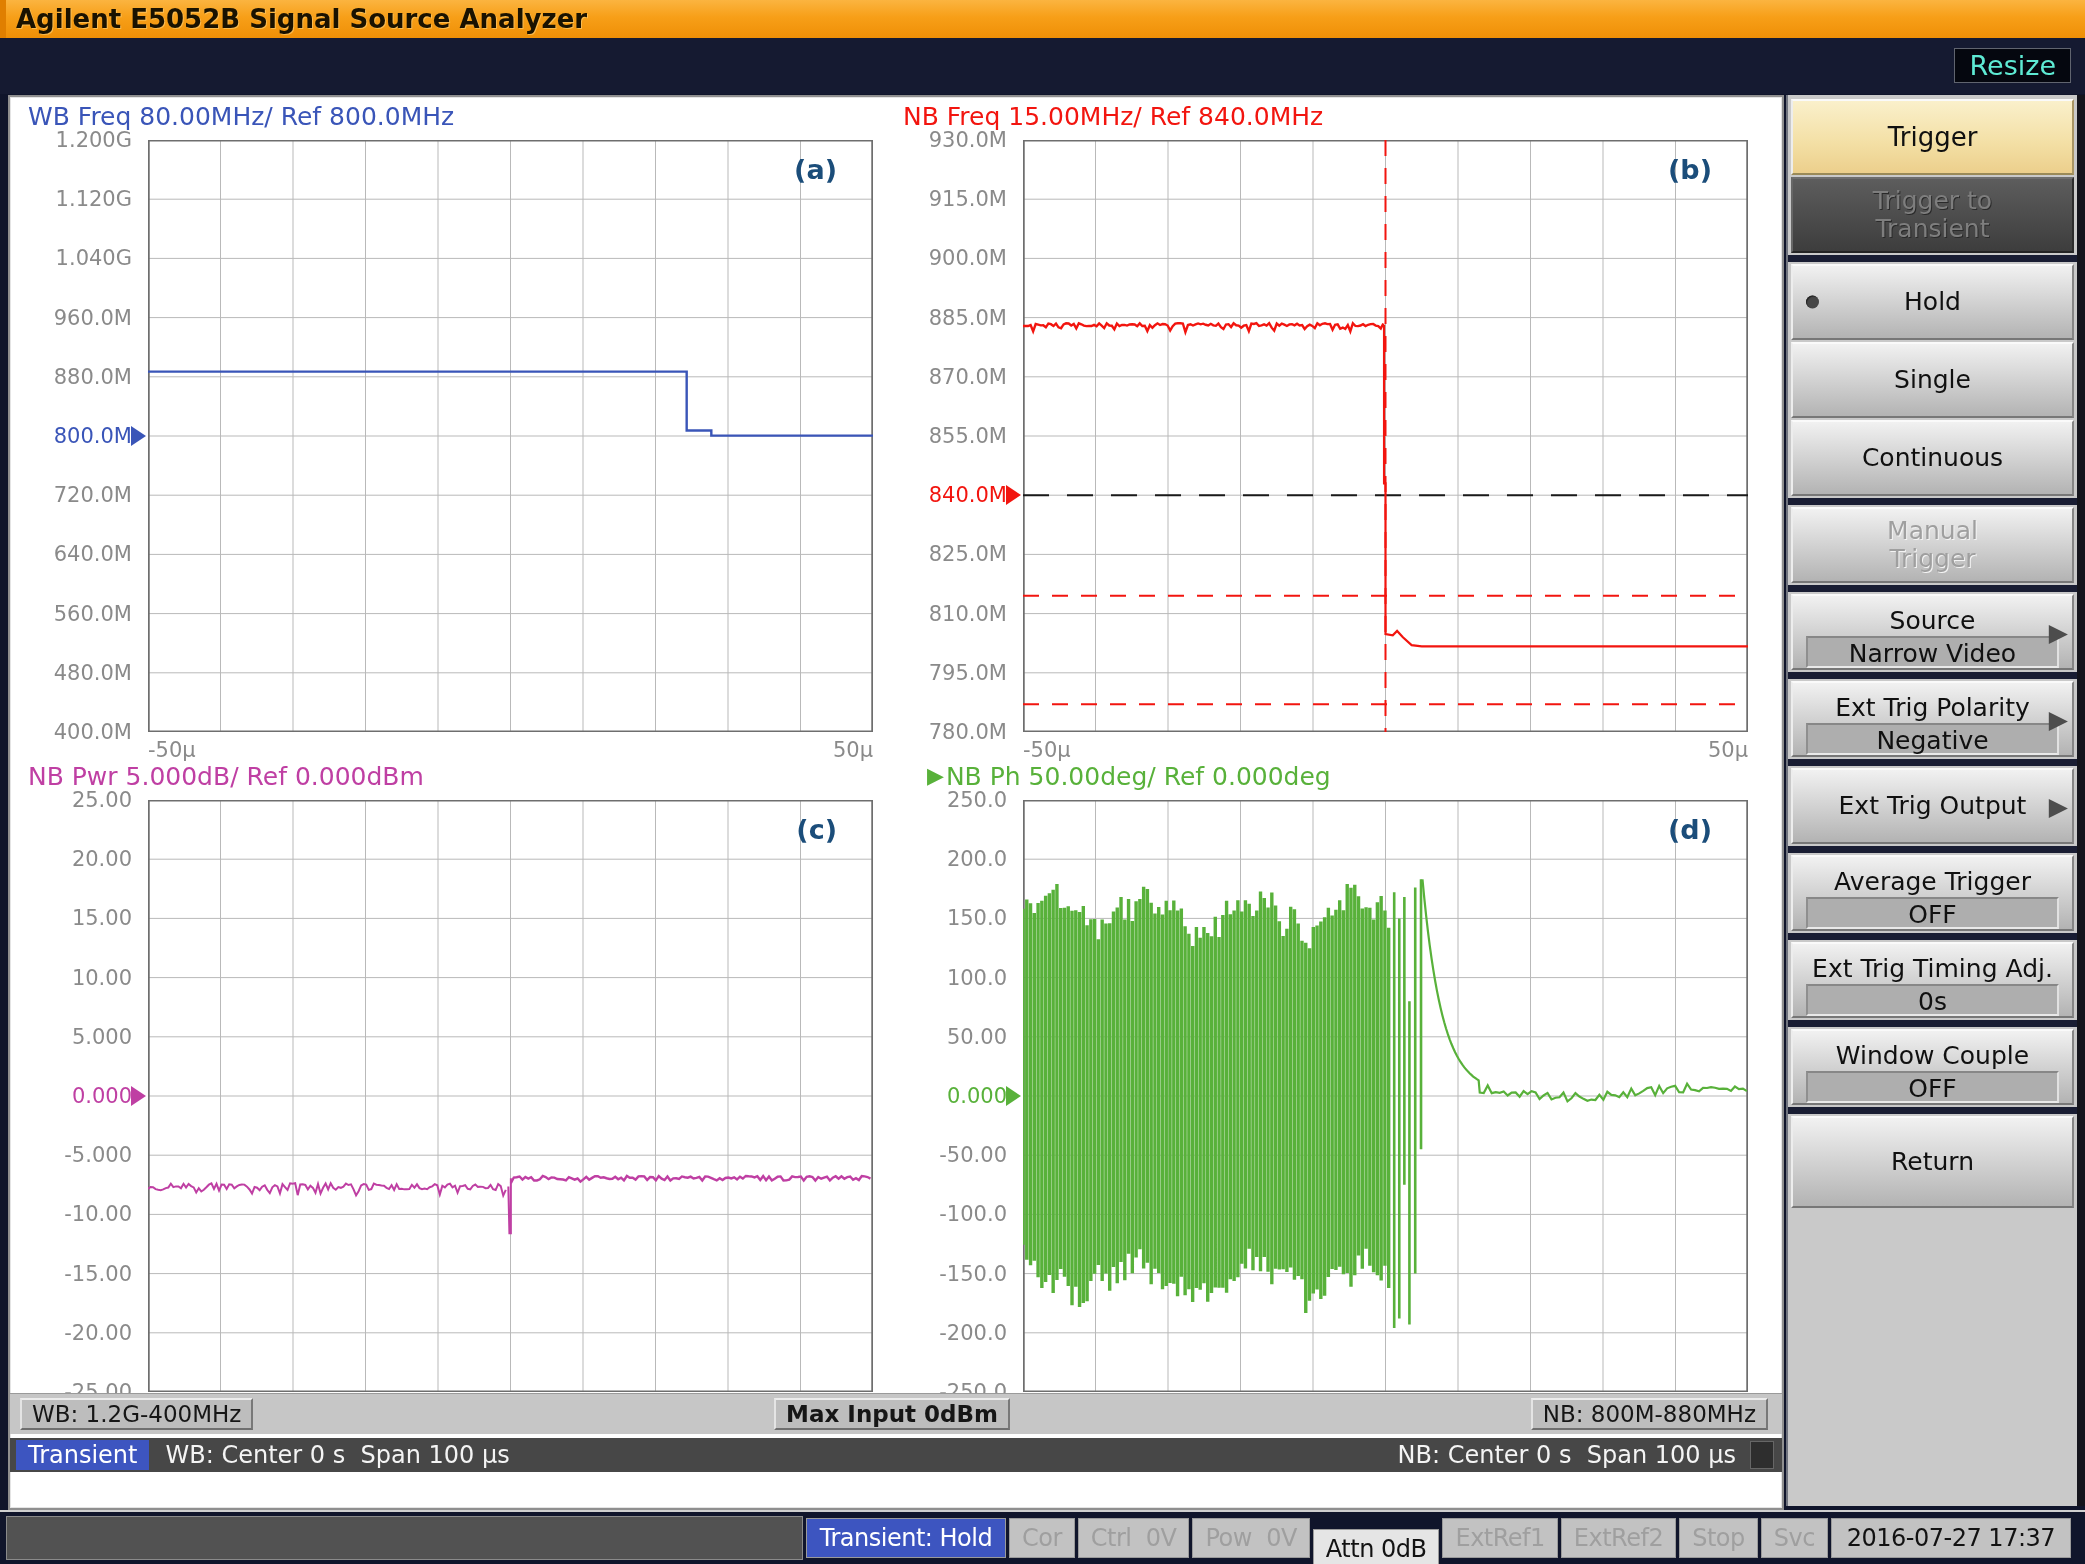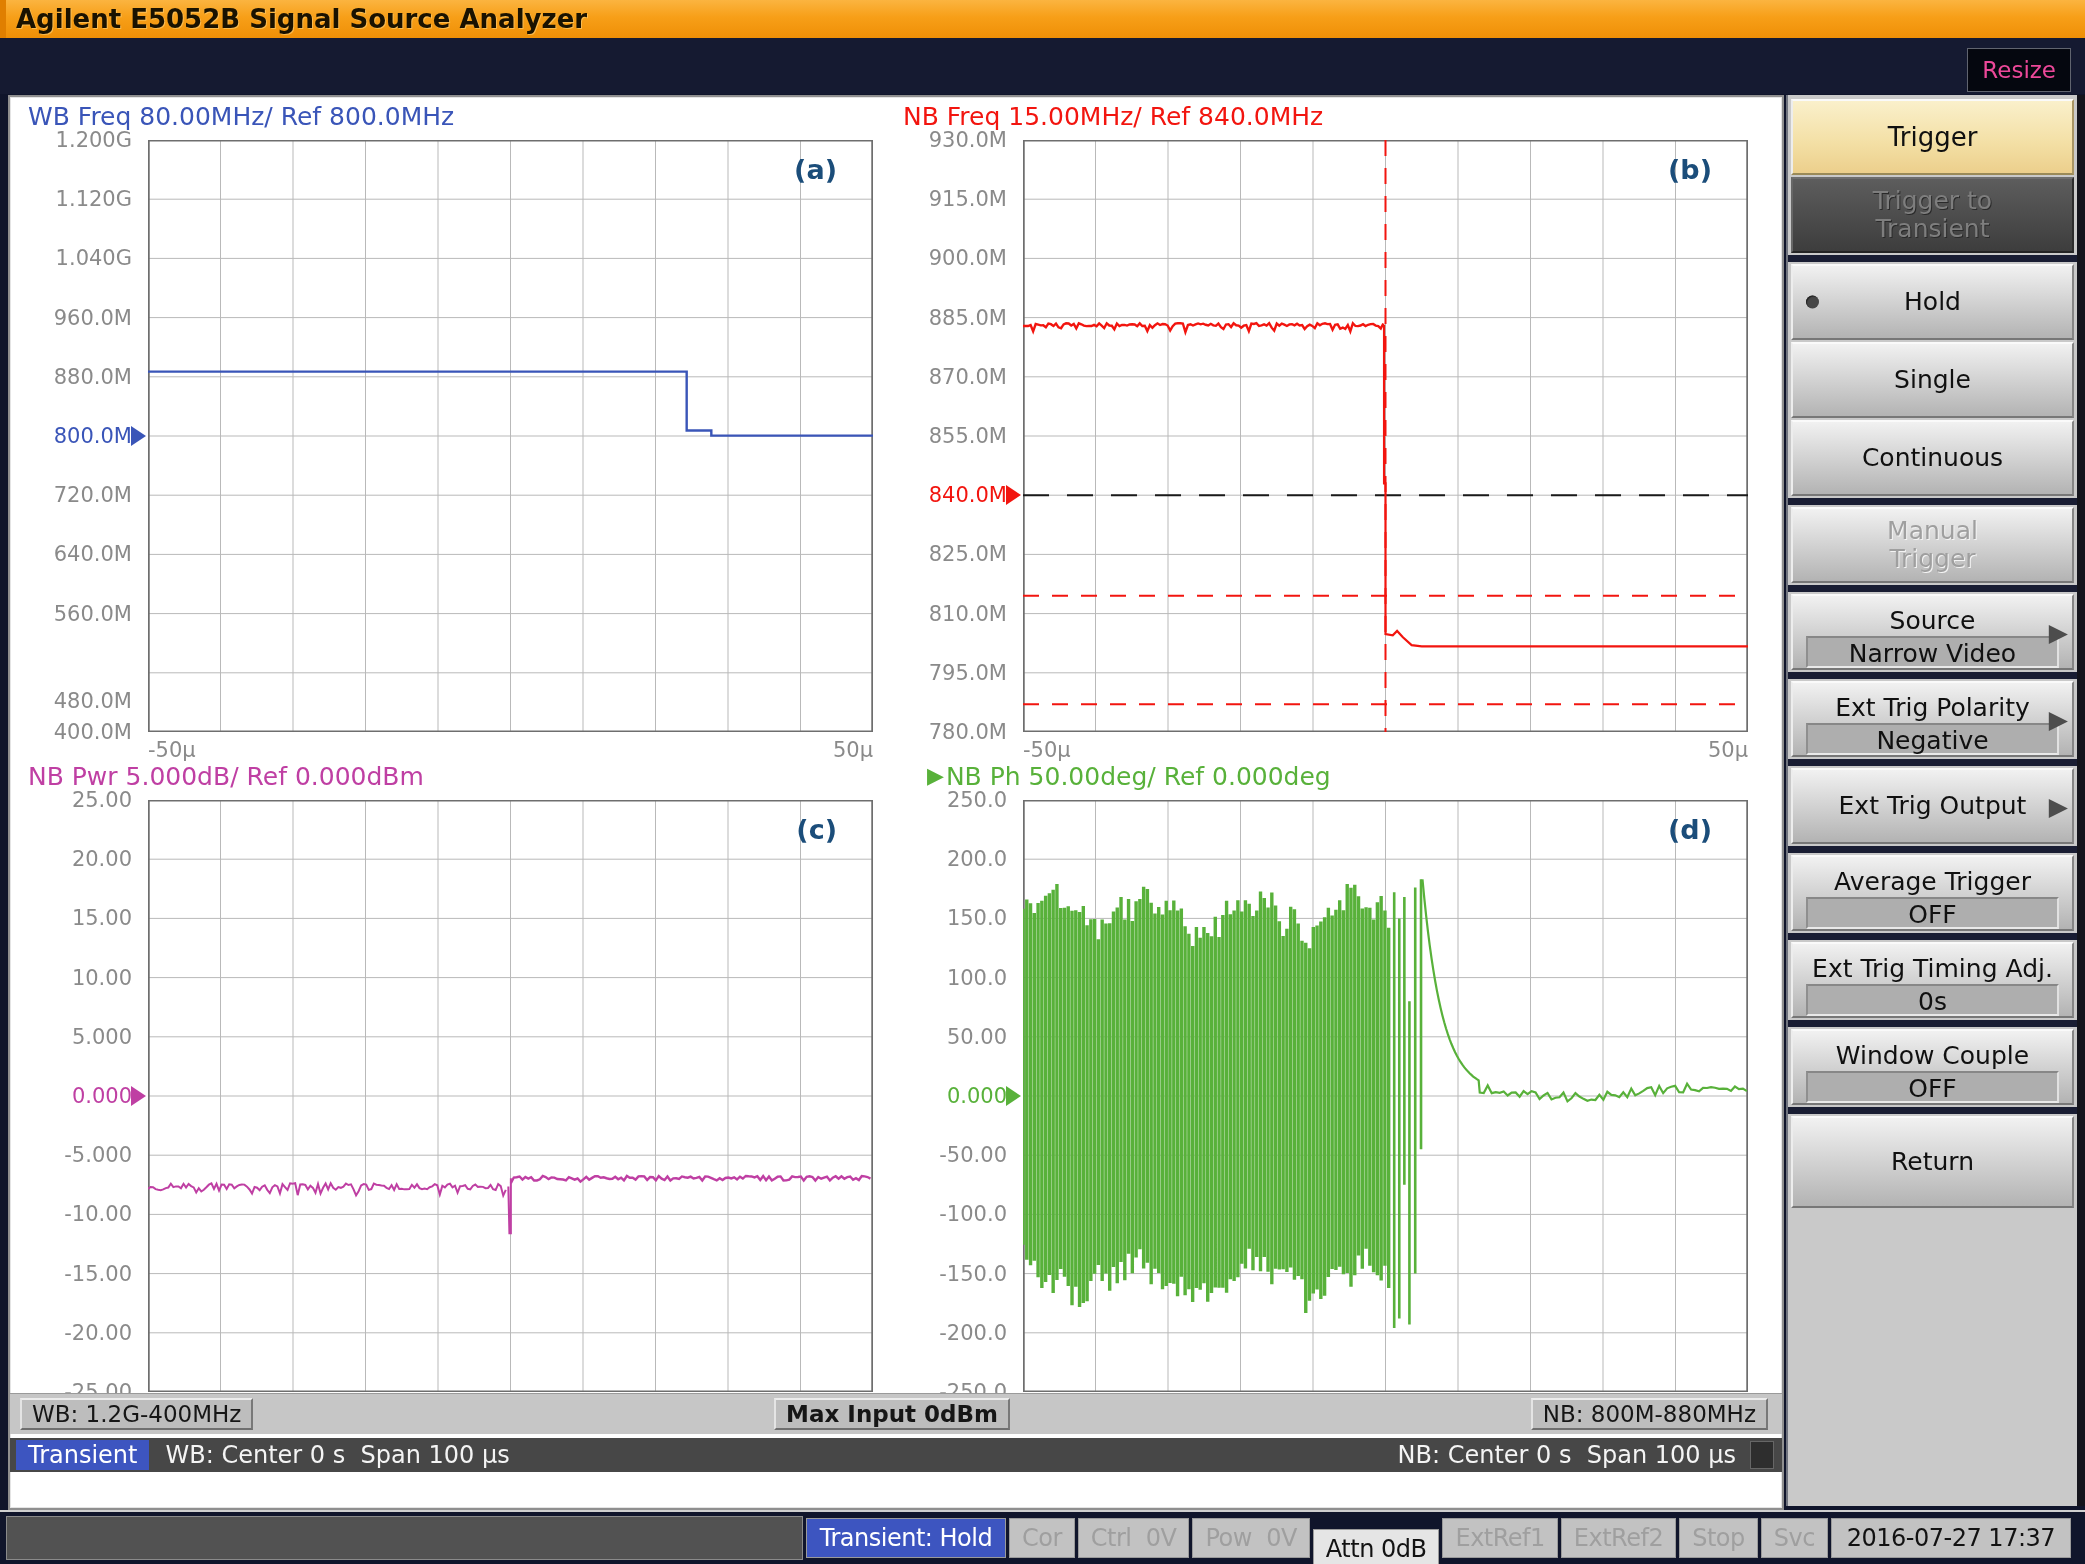--- a/index.html
+++ b/index.html
@@ -6,22 +6,22 @@
   .screen{position:relative;width:2085px;height:1564px;background:#10152b;
           font-family:"DejaVu Sans",sans-serif;overflow:hidden;}
 
   
   .titlebar{position:absolute;left:0;top:0;width:100%;height:38px;
             background:linear-gradient(180deg,#fbb440 0%,#f79f18 45%,#ef8f06 100%);
             border-left:6px solid #e07f00;}
   .titlebar span{display:inline-block;margin-left:10px;line-height:38px;font-size:26px;font-weight:bold;
                  color:#1a1200;text-shadow:1px 1px 0 rgba(255,210,120,.6);}
   .menubar{position:absolute;left:0;top:38px;width:100%;height:56px;background:#151a31;}
-  .resize-btn{position:absolute;right:14px;top:10px;background:#05070f;color:#ec4899;
-              border:1px solid #60646f;font-family:inherit;font-size:23px;padding:8px 14px;cursor:pointer;}
+  .resize-btn{position:absolute;right:14px;top:10px;background:#05070f;color:#5eead4;
+              border:1px solid #60646f;font-family:inherit;font-size:27px;padding:1px 14px;cursor:pointer;}
 
   
   .main{position:absolute;left:8px;top:95px;width:1772px;height:1411px;background:#ffffff;
         border:2px solid #8f8f8f;box-shadow:inset 0 0 0 1px #e4e4e4;}
 
   .plot{position:absolute;width:872px;height:660px;}
   .plot-title{position:absolute;left:18px;top:2px;height:34px;font-size:25px;white-space:pre;}
   .plot-title .title-marker{font-size:22px;margin-right:2px;vertical-align:2px;}
   .yaxis{position:absolute;left:0;top:40px;width:130px;height:592px;}
   .ytick{position:absolute;right:8px;width:120px;text-align:right;font-size:21px;color:#8a8a8a;
@@ -114,21 +114,21 @@
       <div class="yaxis">
           <div class="ytick" style="top: calc(0% - 12px);">1.200G</div>
           <div class="ytick" style="top: calc(10% - 12px);">1.120G</div>
           <div class="ytick" style="top: calc(20% - 12px);">1.040G</div>
           <div class="ytick" style="top: calc(30% - 12px);">960.0M</div>
           <div class="ytick" style="top: calc(40% - 12px);">880.0M</div>
           <div class="ytick" style="top: calc(50% - 12px); color: rgb(58, 85, 184);">800.0M</div>
           <div class="ytick" style="top: calc(60% - 12px);">720.0M</div>
           <div class="ytick" style="top: calc(70% - 12px);">640.0M</div>
           <div class="ytick" style="top: calc(80% - 12px);">560.0M</div>
-          <div class="ytick" style="top: calc(90% - 12px); margin-top: 28px;">480.0M</div>
+          <div class="ytick" style="top: calc(90% - 12px);">480.0M</div>
           <div class="ytick" style="top: calc(100% - 12px);">400.0M</div>
           <div class="ref-marker" style="top: 50%; border-left-color: rgb(58, 85, 184);"></div>
         </div>
       <div class="gridbox">
         <svg viewBox="0 0 1000 1000" preserveAspectRatio="none">
             <path d="M100 0L100 1000M0 100L1000 100M200 0L200 1000M0 200L1000 200M300 0L300 1000M0 300L1000 300M400 0L400 1000M0 400L1000 400M500 0L500 1000M0 500L1000 500M600 0L600 1000M0 600L1000 600M700 0L700 1000M0 700L1000 700M800 0L800 1000M0 800L1000 800M900 0L900 1000M0 900L1000 900" fill="none" stroke="#b9b9b9" stroke-width="1" vector-effect="non-scaling-stroke"></path>
             <path d="M1 1H999V999H1Z" fill="none" stroke="#6e6e6e" stroke-width="2" vector-effect="non-scaling-stroke"></path>
             <path d="M0.0 391.3L743.0 391.3L743.0 490.6L777.0 490.6L777.0 499.4L1000.0 499.4" fill="none" stroke="#3a55b8" stroke-width="2.4" vector-effect="non-scaling-stroke"></path>
           </svg>
         <div class="corner">(a)</div>

